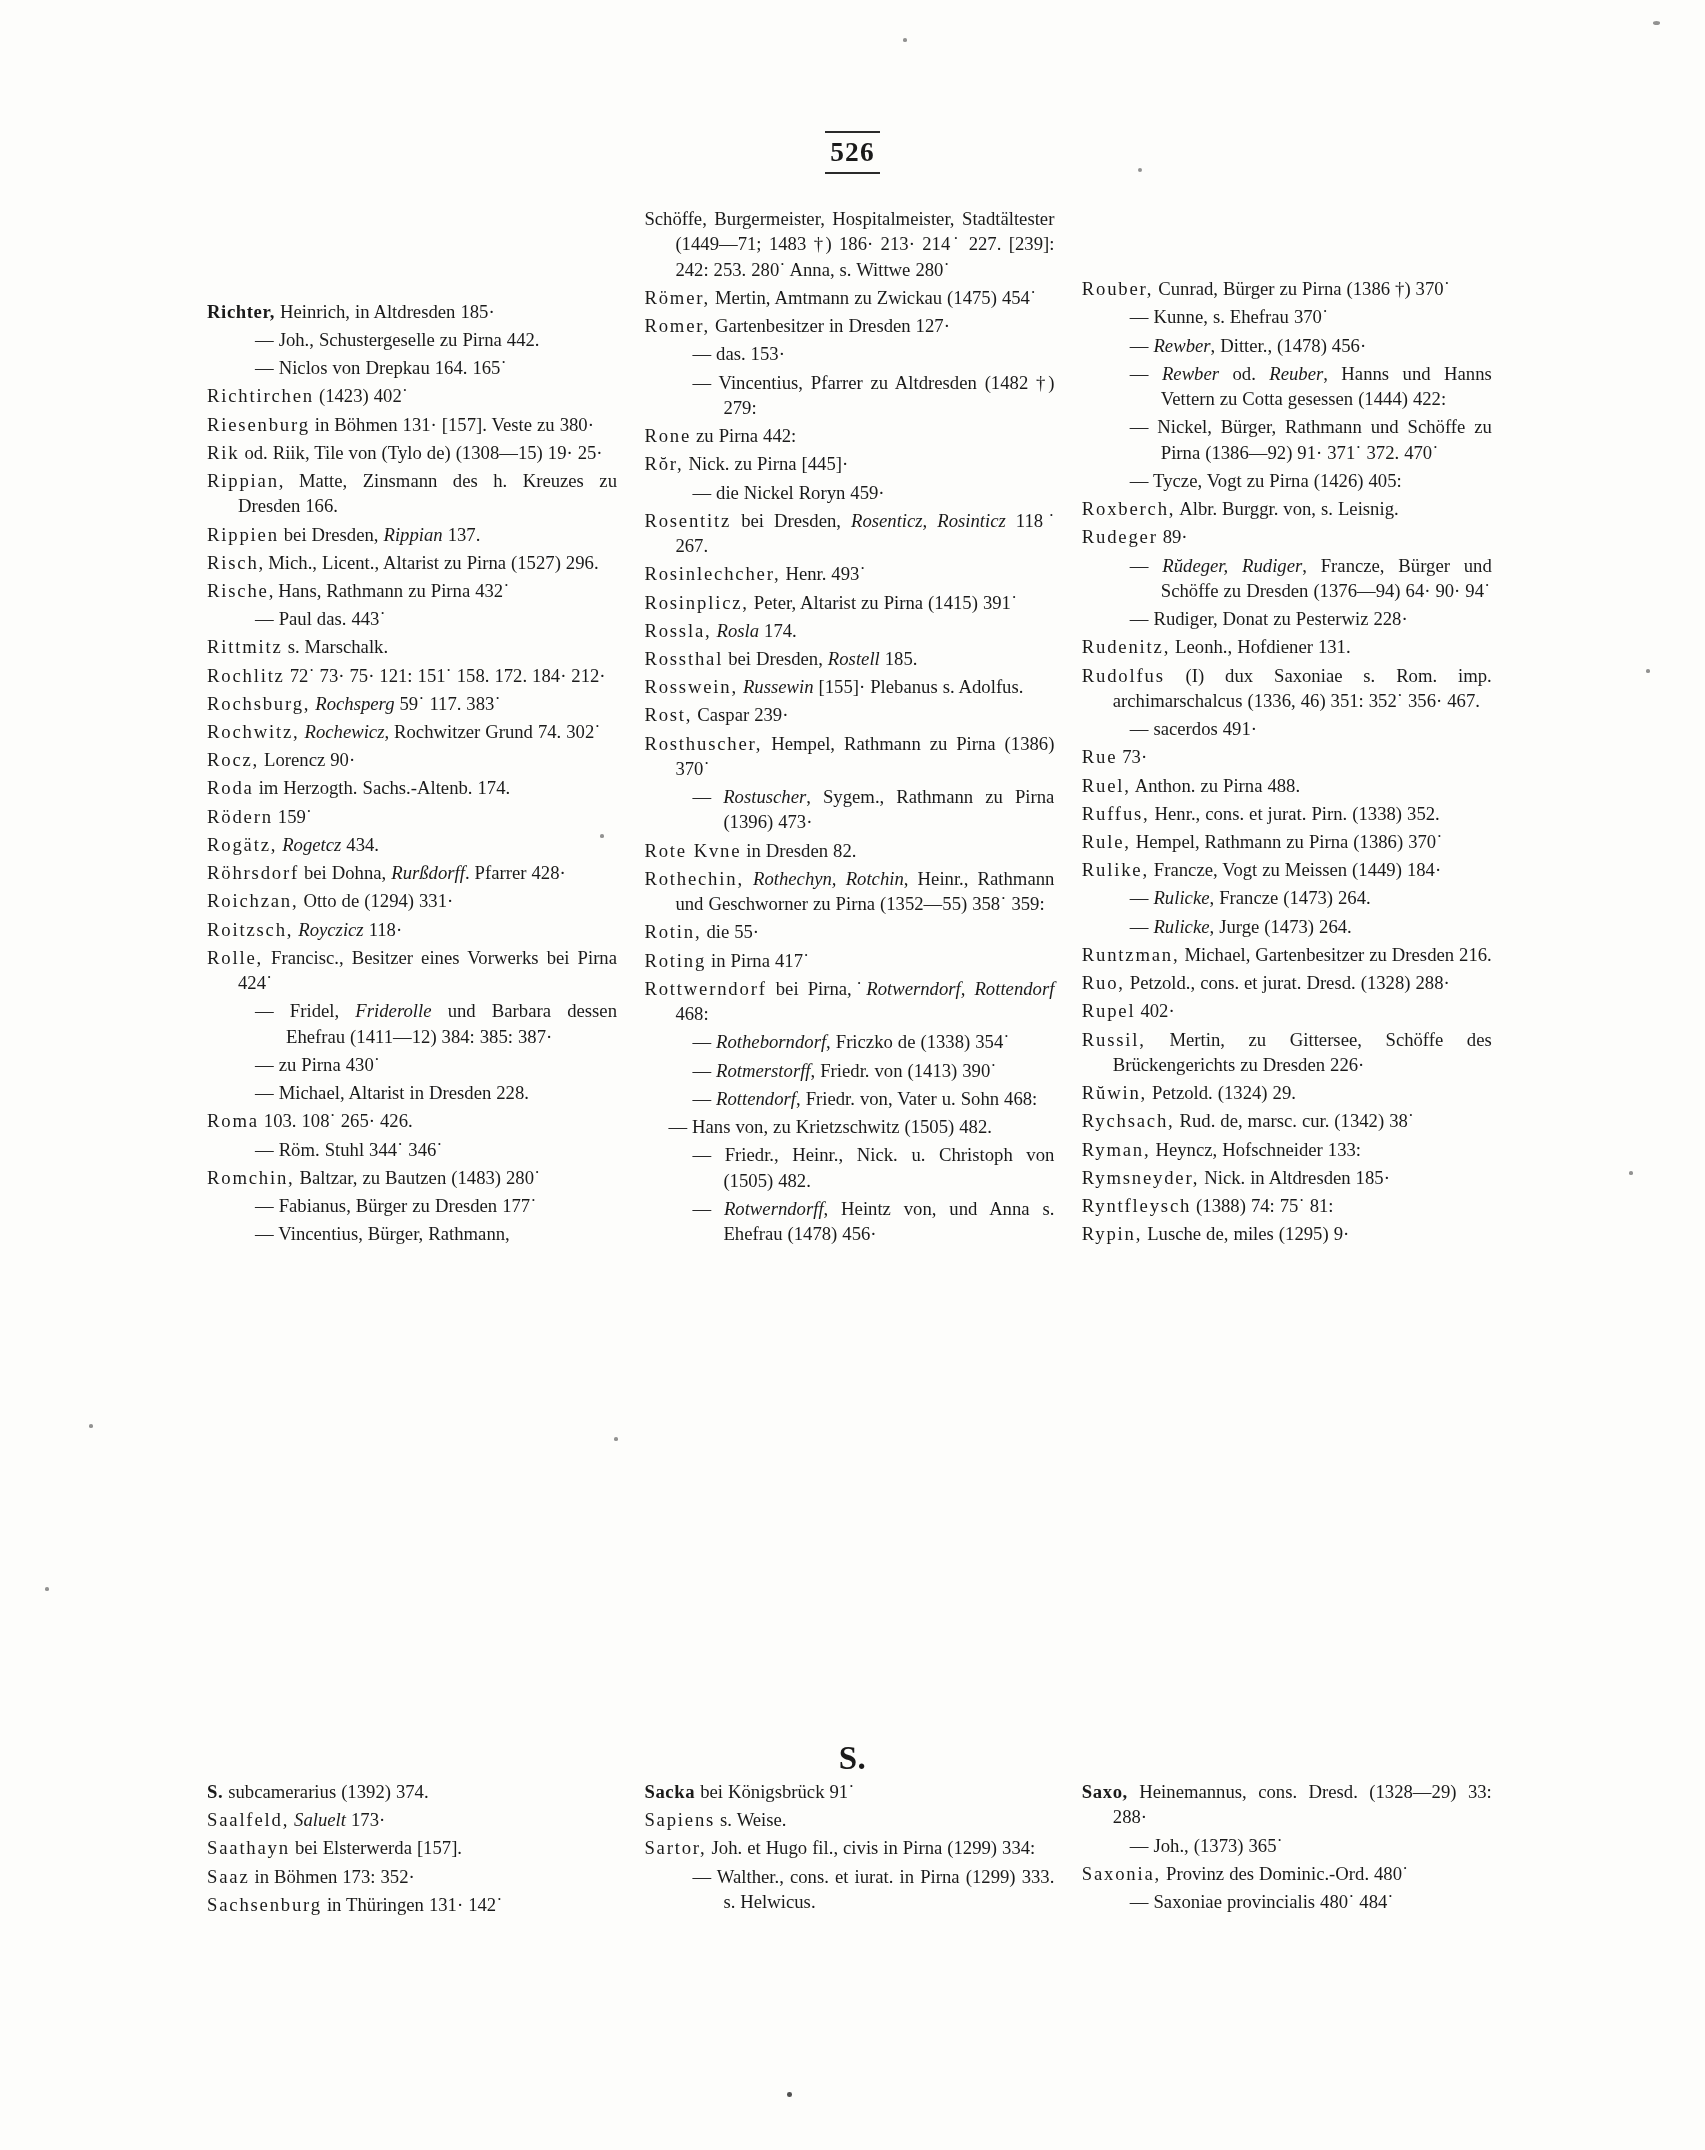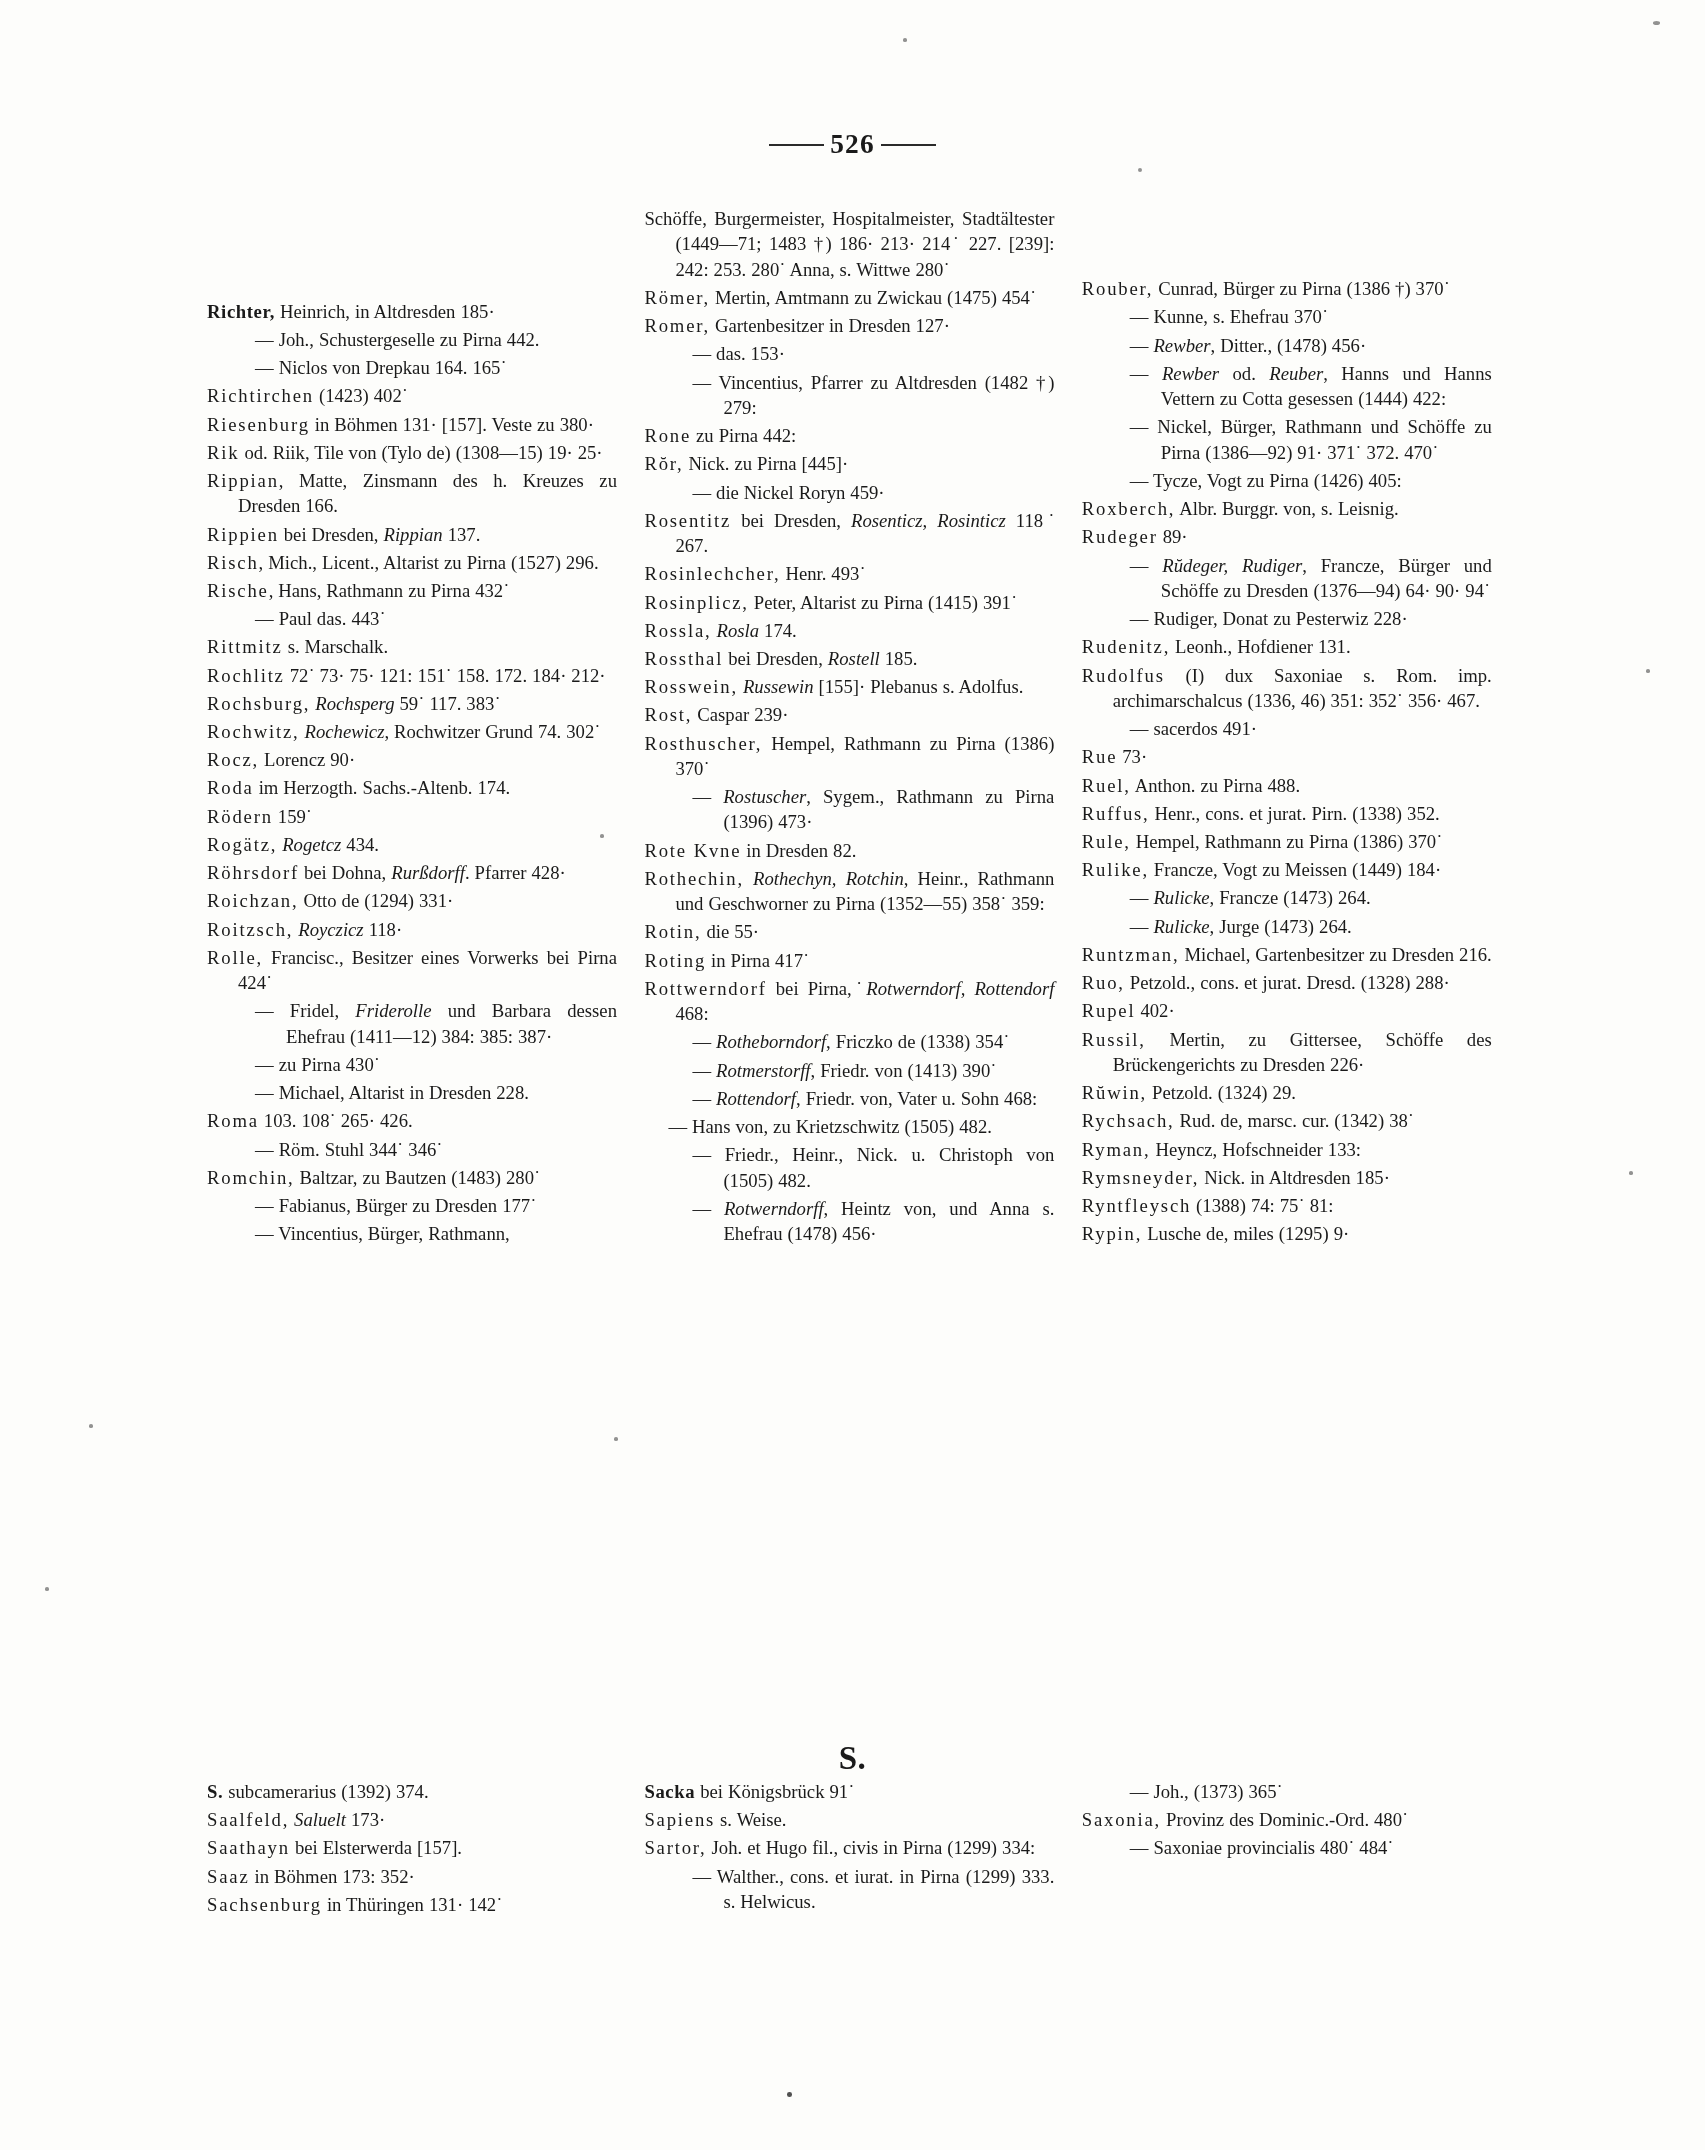--- a/index.html
+++ b/index.html
@@ -26,20 +26,21 @@
   
   .runhead {
     position: absolute;
     top: 131px;
     left: 0;
     width: 100%;
     display: flex;
     align-items: center;
     justify-content: center;
     gap: 6px;
+    flex-direction: column;
   }
   .runhead .rule {
     width: 55px;
     height: 1.6px;
     background: #2a2a2a;
   }
   .runhead .folio {
     font-size: 27.4px;
     font-weight: 700;
     letter-spacing: 1.1px;
@@ -249,20 +250,21 @@
       <p class="entry"><span class="hw">Saaz</span><span> in Böhmen 173: 352·</span></p>
       <p class="entry"><span class="hw">Sachsenburg</span><span> in Thüringen 131· 142˙</span></p>
     </div>
   <div class="col">
       <p class="entry"><span class="hw-bold">Sacka</span><span> bei Königsbrück 91˙</span></p>
       <p class="entry"><span class="hw">Sapiens</span><span> s. Weise.</span></p>
       <p class="entry"><span class="hw">Sartor,</span><span> Joh. et Hugo fil., civis in Pirna (1299) 334:</span></p>
       <p class="entry sub"><span>— Walther., cons. et iurat. in Pirna (1299) 333. s. Helwicus.</span></p>
     </div>
   <div class="col">
+      <p class="entry"><span class="hw-bold">Saxo,</span><span> Heinemannus, cons. Dresd. (1328—29) 33: 288·</span></p>
       <p class="entry sub"><span>— Joh., (1373) 365˙</span></p>
       <p class="entry"><span class="hw">Saxonia,</span><span> Provinz des Dominic.-Ord. 480˙</span></p>
       <p class="entry sub"><span>— Saxoniae provincialis 480˙ 484˙</span></p>
     </div>
 </div>
 
 <div class="speck" style="left:1653px;top:21px;width:7.4px;height:3.7px;"></div>
 <div class="speck" style="left:1138px;top:168px;width:4.2px;height:4.2px;"></div>
 <div class="speck" style="left:903px;top:38px;width:3.7px;height:3.7px;"></div>
 <div class="speck" style="left:89px;top:1424px;width:3.7px;height:3.7px;"></div>

